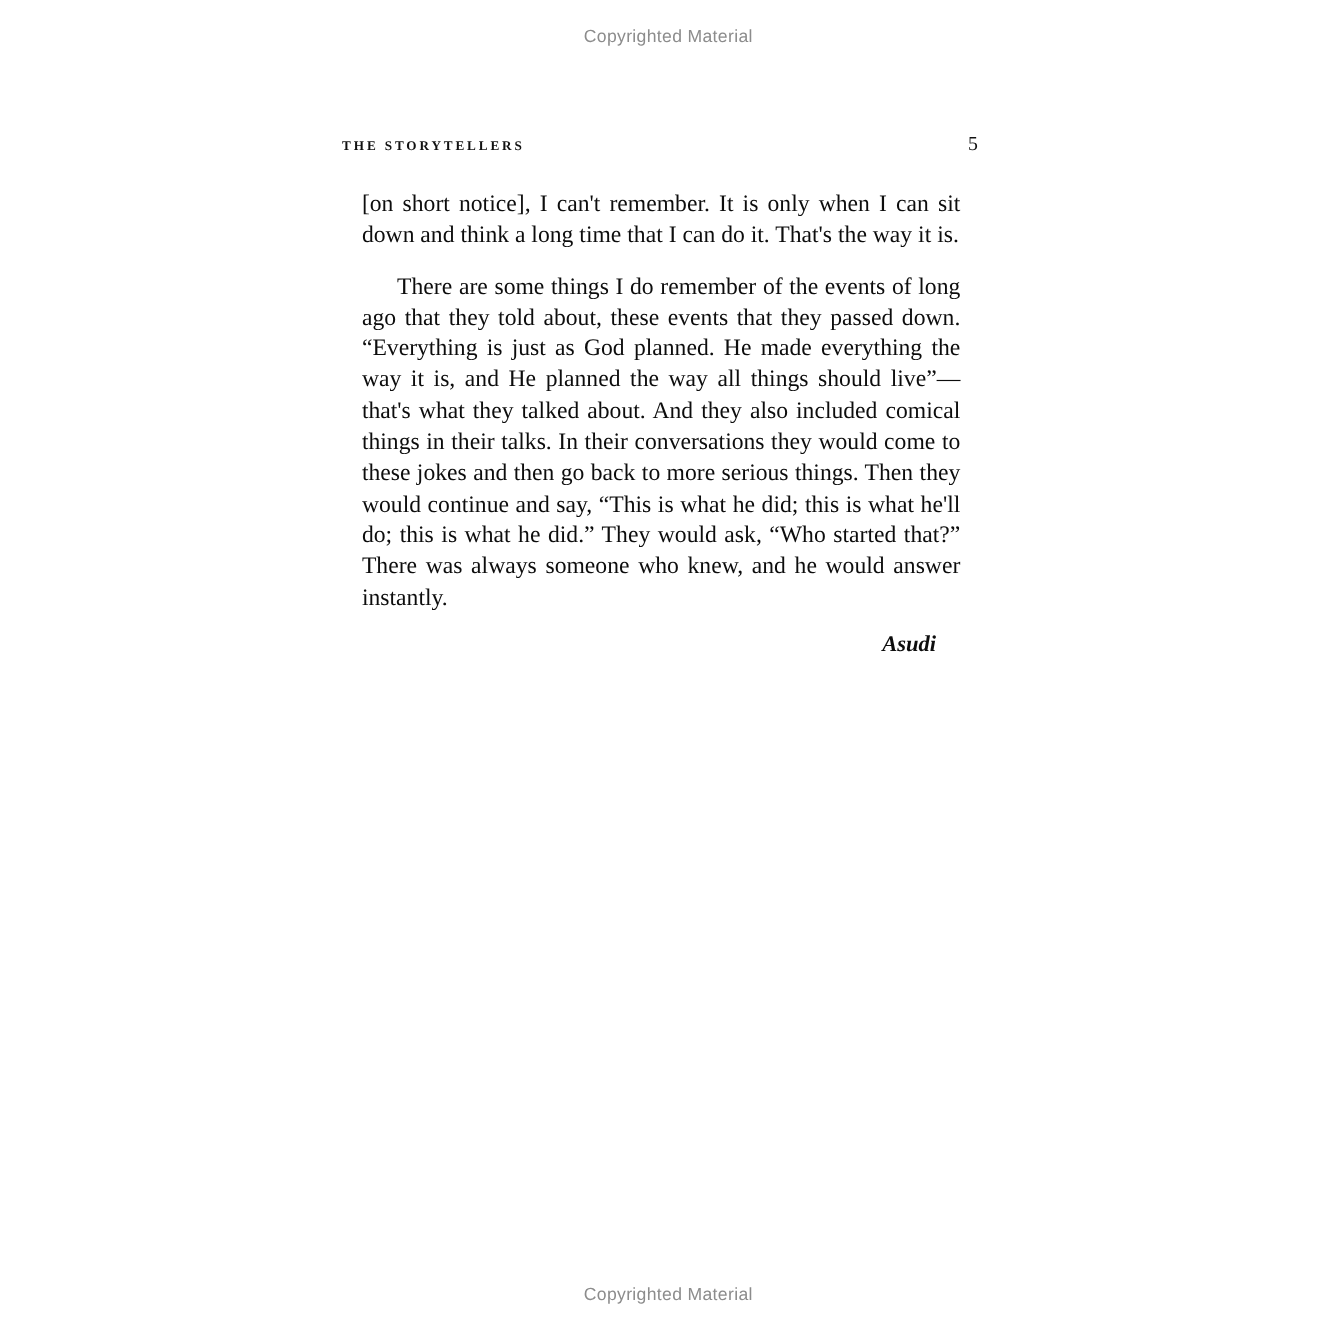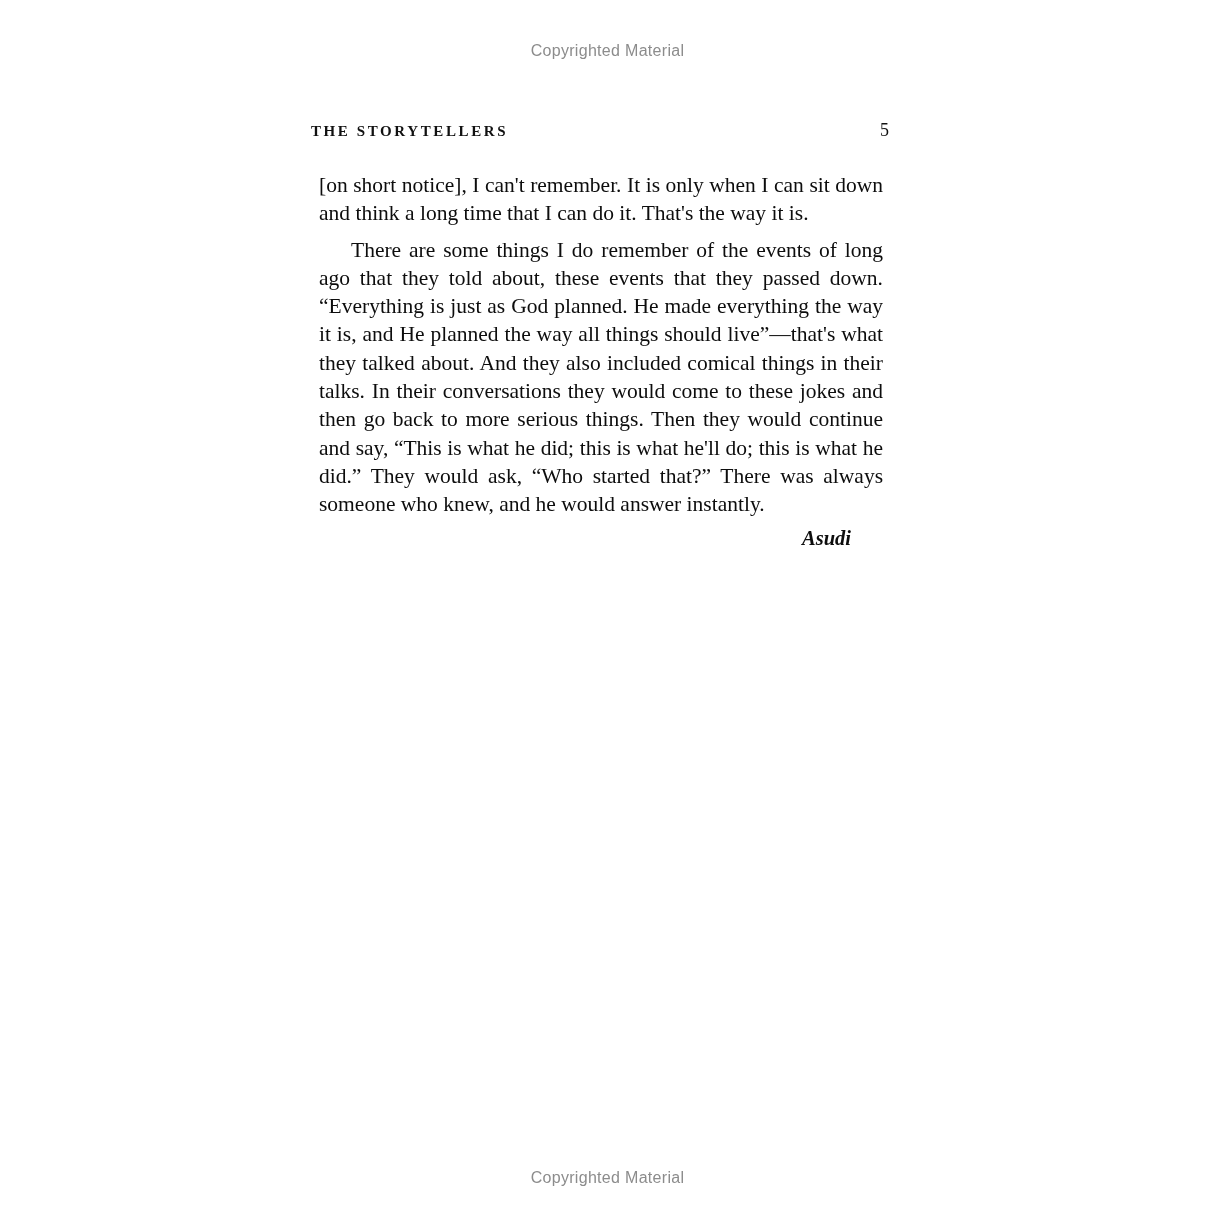--- a/index.html
+++ b/index.html
@@ -18,54 +18,53 @@
 
   .watermark {
     position: absolute;
     left: 0;
     width: 100%;
     text-align: center;
     font-family: "Liberation Sans", sans-serif;
     font-size: 16px;
     color: #8c8c8c;
     letter-spacing: 0.3px;
-    margin-top: 17px;
   }
   .watermark.top { top: 25px; }
   .watermark.bottom { bottom: 28px; }
 
   .page {
     position: absolute;
     left: 311px;
     top: 120px;
     width: 580px;
   }
 
   .running-head {
     display: flex;
     align-items: baseline;
     justify-content: space-between;
     margin-bottom: 30px;
   }
   .running-head .title {
     font-family: "Liberation Serif", serif;
-    font-size: 15px;
+    font-size: 12px;
     font-weight: 700;
     letter-spacing: 2.6px;
     color: #111;
   }
   .running-head .folio {
     font-family: "Liberation Serif", serif;
     font-size: 18px;
     color: #111;
     padding-right: 2px;
   }
 
   .body-text p {
-    margin: 8px;
+    margin: 18px;
     font-size: 21.5px;
     line-height: 28.3px;
     text-align: justify;
     text-justify: inter-word;
     color: #0d0d0d;
     hyphens: manual;
   }
   .body-text p.indent {
     text-indent: 32px;
   }

